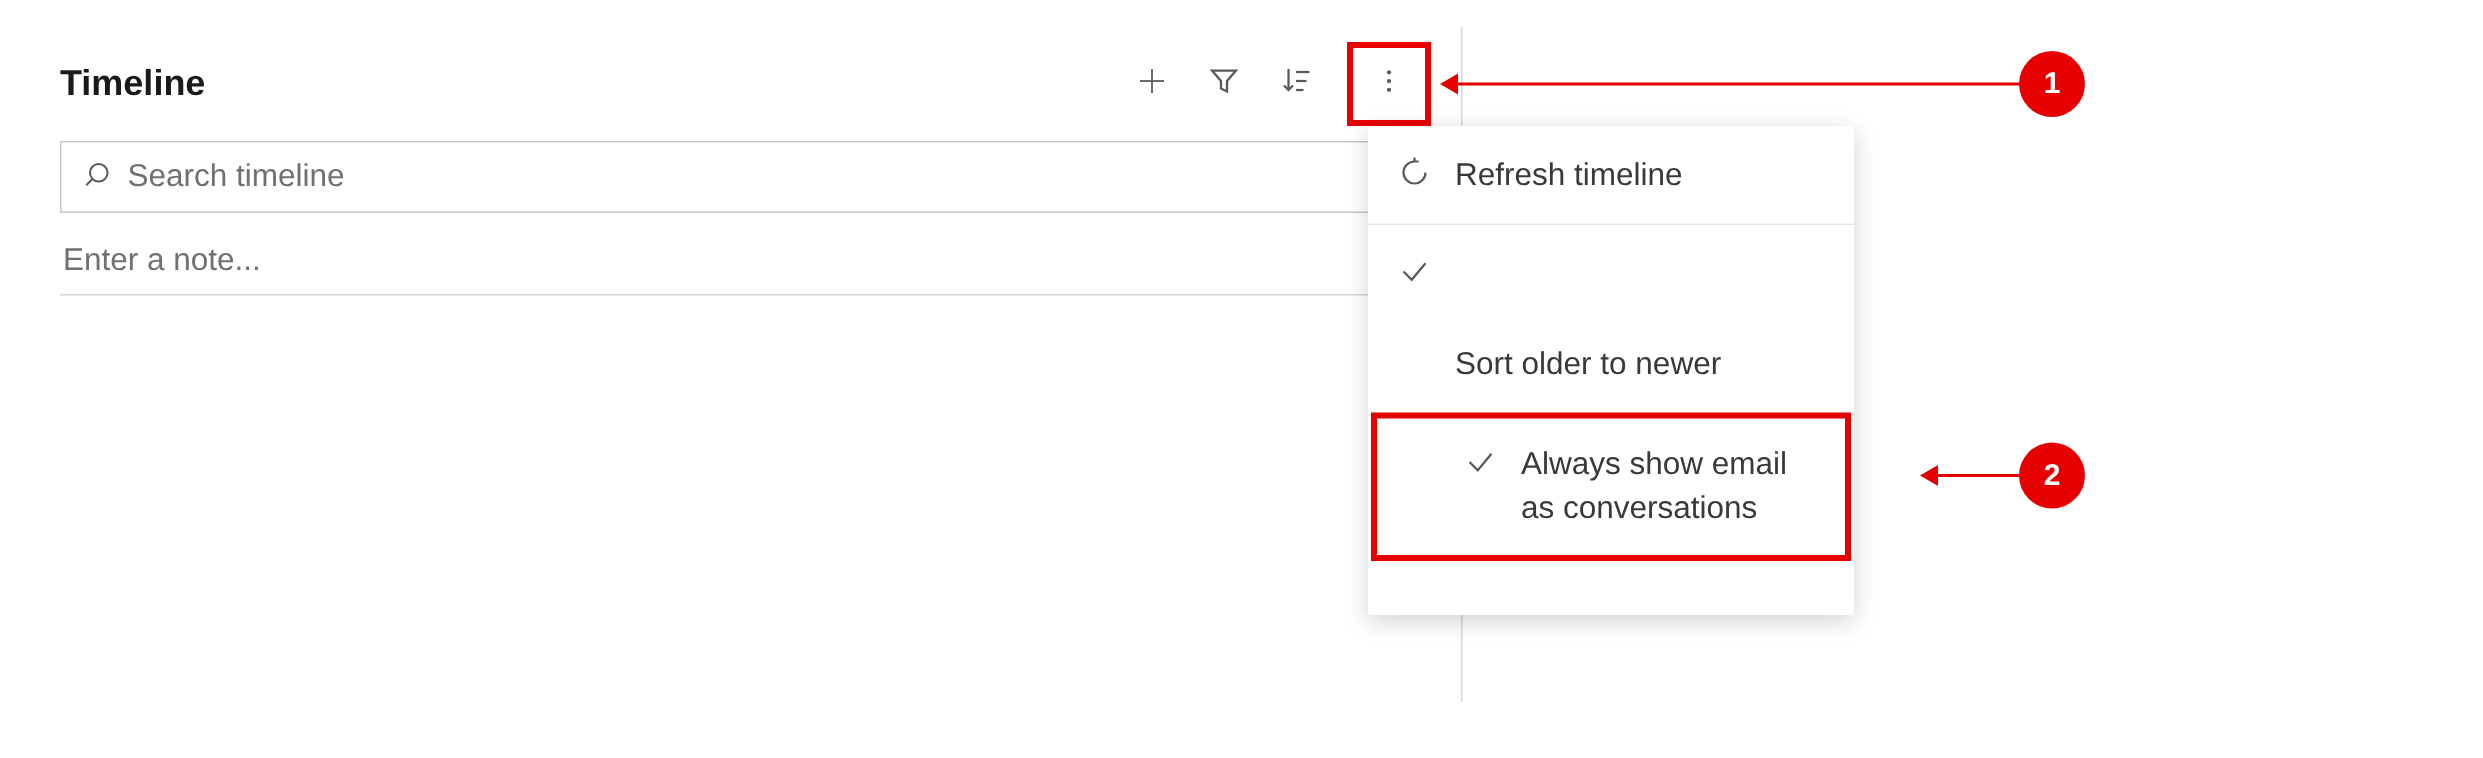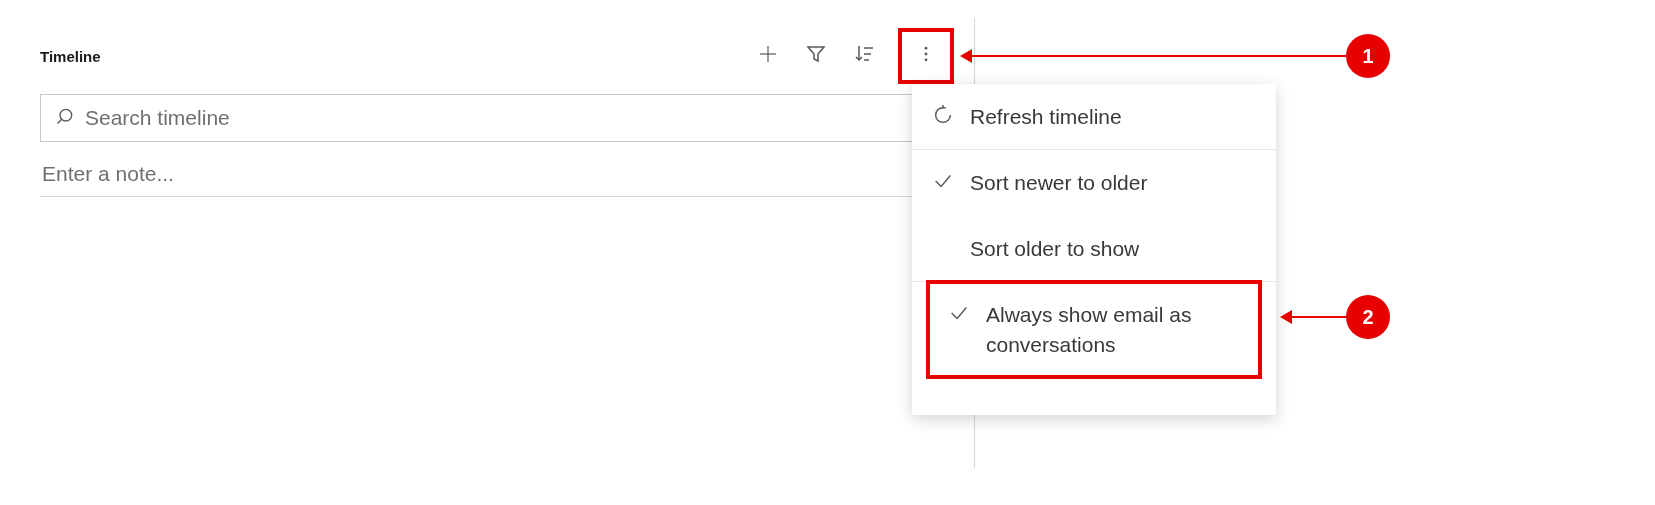--- a/index.html
+++ b/index.html
@@ -20,21 +20,21 @@
       padding: 18px 20px 0 20px;
     }
     .header-row {
       display: flex;
       align-items: center;
       justify-content: space-between;
       margin-bottom: 18px;
       height: 40px;
     }
     .title {
-      font-size: 15px;
+      font-size: 24px;
       font-weight: 600;
       color: #1a1a1a;
     }
     .toolbar {
       display: flex;
       align-items: center;
       gap: 12px;
     }
     .tool-btn {
       width: 36px;
@@ -86,21 +86,21 @@
       color: #404040;
       width: 100%;
       background: transparent;
     }
     .note-input::placeholder { color: #707070; }
 
     .menu {
       position: absolute;
       left: 912px;
       top: 84px;
-      width: 364px;
+      width: 324px;
       background: #ffffff;
       box-shadow: 0 4px 16px rgba(0,0,0,0.18);
       border-radius: 2px;
     }
     .menu-section { border-bottom: 1px solid #e5e5e5; }
     .menu-section:last-child { border-bottom: none; }
     .menu-item {
       display: flex;
       align-items: flex-start;
       padding: 18px 18px;
@@ -116,21 +116,22 @@
       padding-top: 2px;
     }
     .menu-icon-slot svg { width: 22px; height: 22px; }
     .menu-label {
       font-size: 21px;
       color: #393939;
       line-height: 1.4;
     }
     .highlight-box {
       border: 4px solid #e60000;
-      margin: -2px 14px;
+      margin: -2px 2px;
+      padding-left: 40px;
     }
     .highlight-box .menu-item { padding: 16px 16px; }
 
     .callout-1-line {
       position: absolute;
       left: 968px;
       top: 55px;
       width: 384px;
       height: 2px;
       background: #e60000;
@@ -257,25 +258,24 @@
     </div>
   </div>
 
   <div class="menu-section">
     <div class="menu-item">
       <span class="menu-icon-slot">
         <svg viewBox="0 0 24 24" fill="none" stroke="currentColor" stroke-width="1.6">
             <polyline points="4,12 10,18 20,6"></polyline>
           </svg>
       </span>
-      <span class="menu-label">Sort newer to older</span>
     </div>
     <div class="menu-item">
       <span class="menu-icon-slot"></span>
-      <span class="menu-label">Sort older to show</span>
+      <span class="menu-label">Sort older to newer</span>
     </div>
   </div>
 
   <div class="menu-section">
     <div class="highlight-box">
       <div class="menu-item">
         <span class="menu-icon-slot">
           <svg viewBox="0 0 24 24" fill="none" stroke="currentColor" stroke-width="1.6">
               <polyline points="4,12 10,18 20,6"></polyline>
             </svg>

